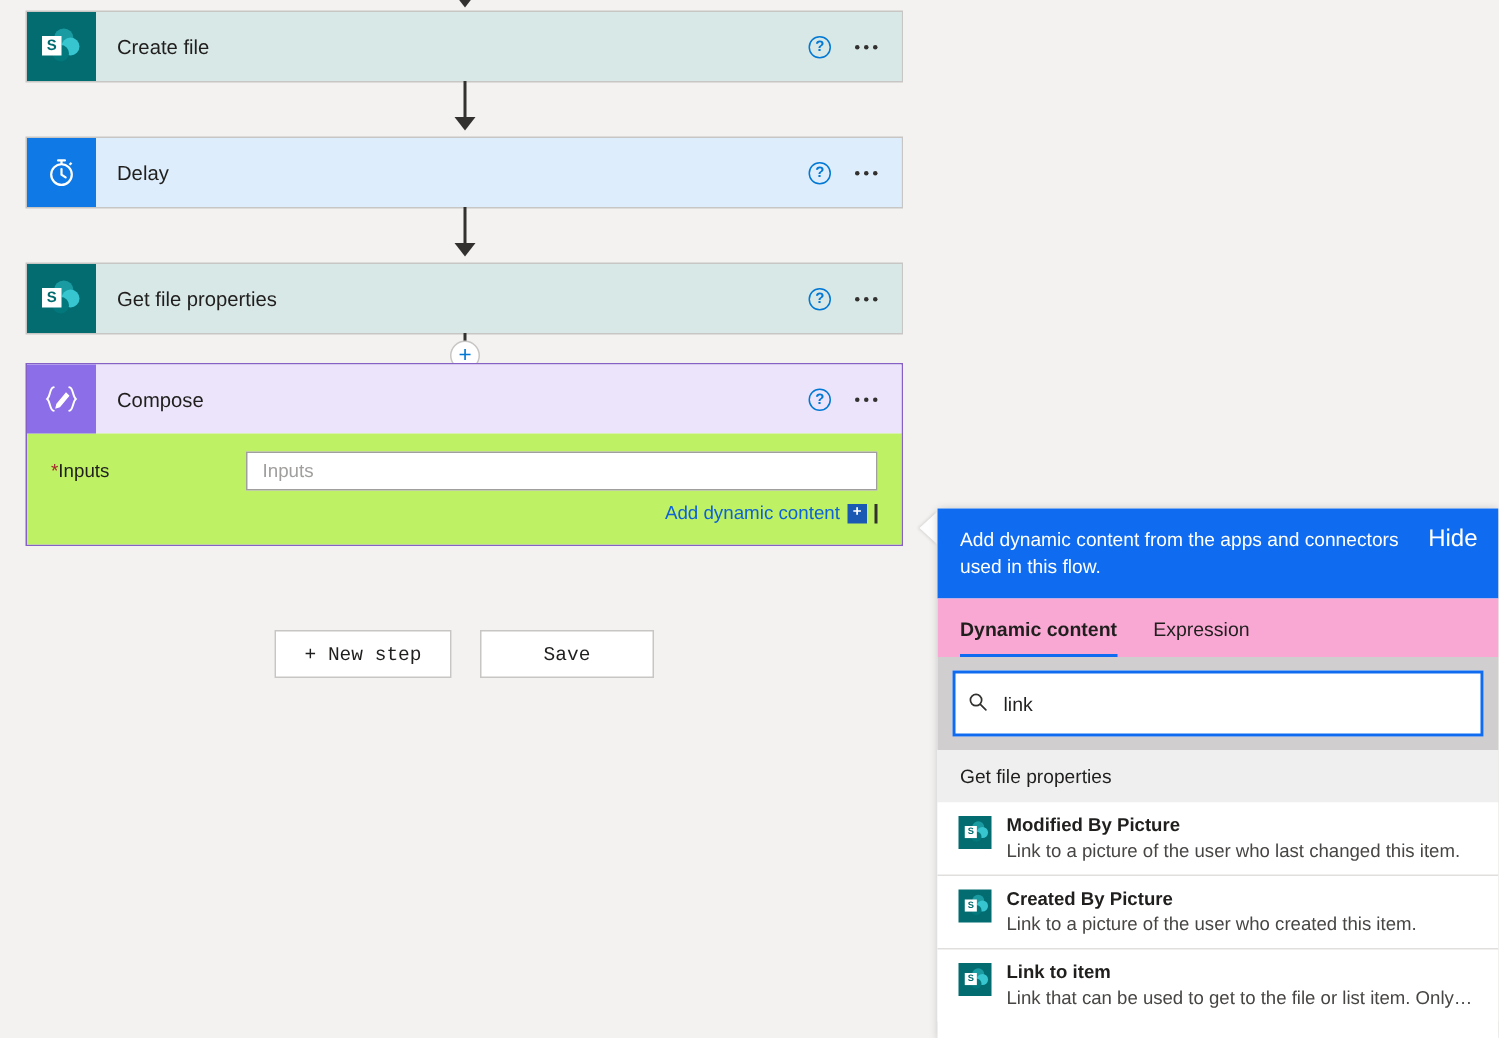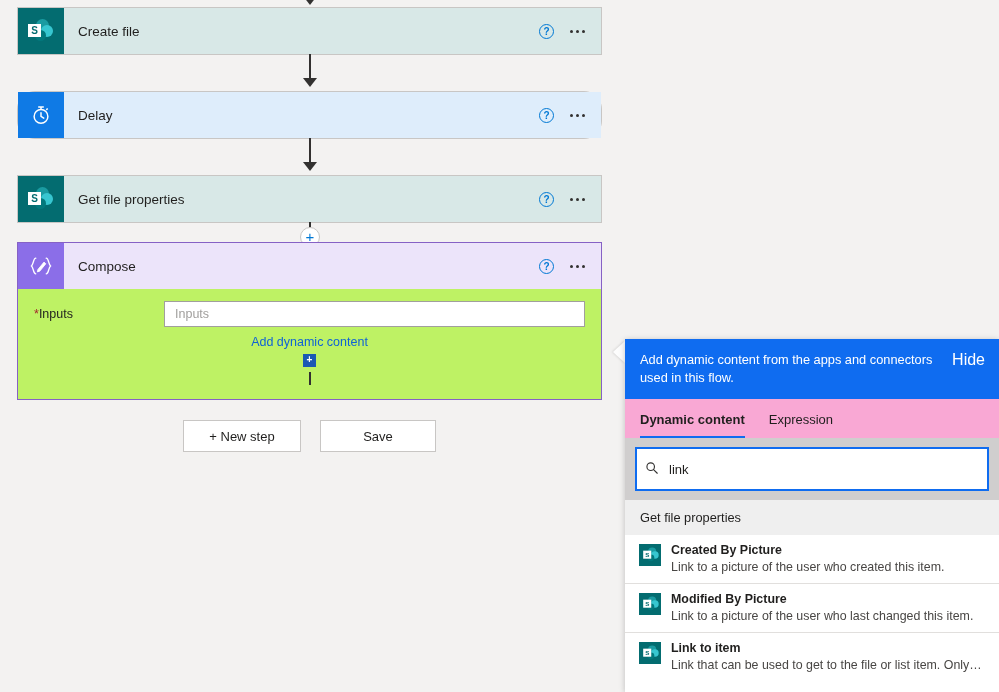--- a/index.html
+++ b/index.html
@@ -150,21 +150,20 @@
     font-size: 12.5px;
     color: #a19f9d;
   }
   .dyn-link-row {
     display: flex;
     justify-content: flex-end;
     align-items: center;
     margin-top: 8px;
     padding-right: 0px;
     gap: 5px;
-    flex-direction: column;
   }
   .dyn-link {
     color: #0f62d6;
     font-size: 12.5px;
     cursor: pointer;
   }
   .dyn-plus-badge {
     width: 13px; height: 13px;
     background: #1a59b3;
     color: #fff;
@@ -207,21 +206,21 @@
     box-sizing: border-box;
     cursor: pointer;
   }
 
   
   .btn {
     position: absolute;
     height: 32px;
     background: #fff;
     border: 1px solid #c8c6c4;
-    font-family: Liberation Sans, sans-serif;
+    font-family: Liberation Mono, monospace;
     font-size: 13px;
     color: #201f1e;
     cursor: pointer;
     box-sizing: border-box;
   }
   #btn-new-step { left: 183px; top: 420px; width: 118px; }
   #btn-save     { left: 320px; top: 420px; width: 116px; }
 
   
   #dyn-panel {
@@ -362,21 +361,21 @@
             <i></i>
             <i></i>
           </div>
       </div>
     </div>
   </div>
 
   <div class="connector" style="top:54px; height:26px;"></div>
   <div class="arrow-head" style="top:78px;"></div>
 
-  <div class="flow-card card-delay" style="top:91px;border-radius:18px;">
+  <div class="flow-card card-delay" style="top:91px;">
     <div class="card-header">
       <div class="card-icon">
         <svg class="timer-glyph" width="22" height="22" viewBox="0 0 24 24" fill="none" stroke="#ffffff" stroke-width="1.6">
           <circle cx="12" cy="13.5" r="7.5"></circle>
           <path d="M12 9.5 L12 13.5 L15 15.5" stroke-linecap="round"></path>
           <path d="M9.5 3.2 L14.5 3.2" stroke-linecap="round"></path>
           <path d="M12 3.2 L12 6"></path>
           <path d="M17.8 6.4 L19.3 5"></path>
         </svg>
       </div>
@@ -492,37 +491,37 @@
     <div class="dc-item">
       <div class="dc-icon">
         <div class="sp-glyph">
           <div class="c1"></div>
             <div class="c2"></div>
             <div class="c3"></div>
           <div class="sq">S</div>
         </div>
       </div>
       <div class="dc-text">
-        <div class="dc-title">Created By Picture</div>
-        <div class="dc-desc">Link to a picture of the user who created this item.</div>
+        <div class="dc-title">Modified By Picture</div>
+        <div class="dc-desc">Link to a picture of the user who last changed this item.</div>
       </div>
     </div>
 
     <div class="dc-item">
       <div class="dc-icon">
         <div class="sp-glyph">
           <div class="c1"></div>
             <div class="c2"></div>
             <div class="c3"></div>
           <div class="sq">S</div>
         </div>
       </div>
       <div class="dc-text">
-        <div class="dc-title">Modified By Picture</div>
-        <div class="dc-desc">Link to a picture of the user who last changed this item.</div>
+        <div class="dc-title">Created By Picture</div>
+        <div class="dc-desc">Link to a picture of the user who created this item.</div>
       </div>
     </div>
 
     <div class="dc-item">
       <div class="dc-icon">
         <div class="sp-glyph">
           <div class="c1"></div>
             <div class="c2"></div>
             <div class="c3"></div>
           <div class="sq">S</div>

